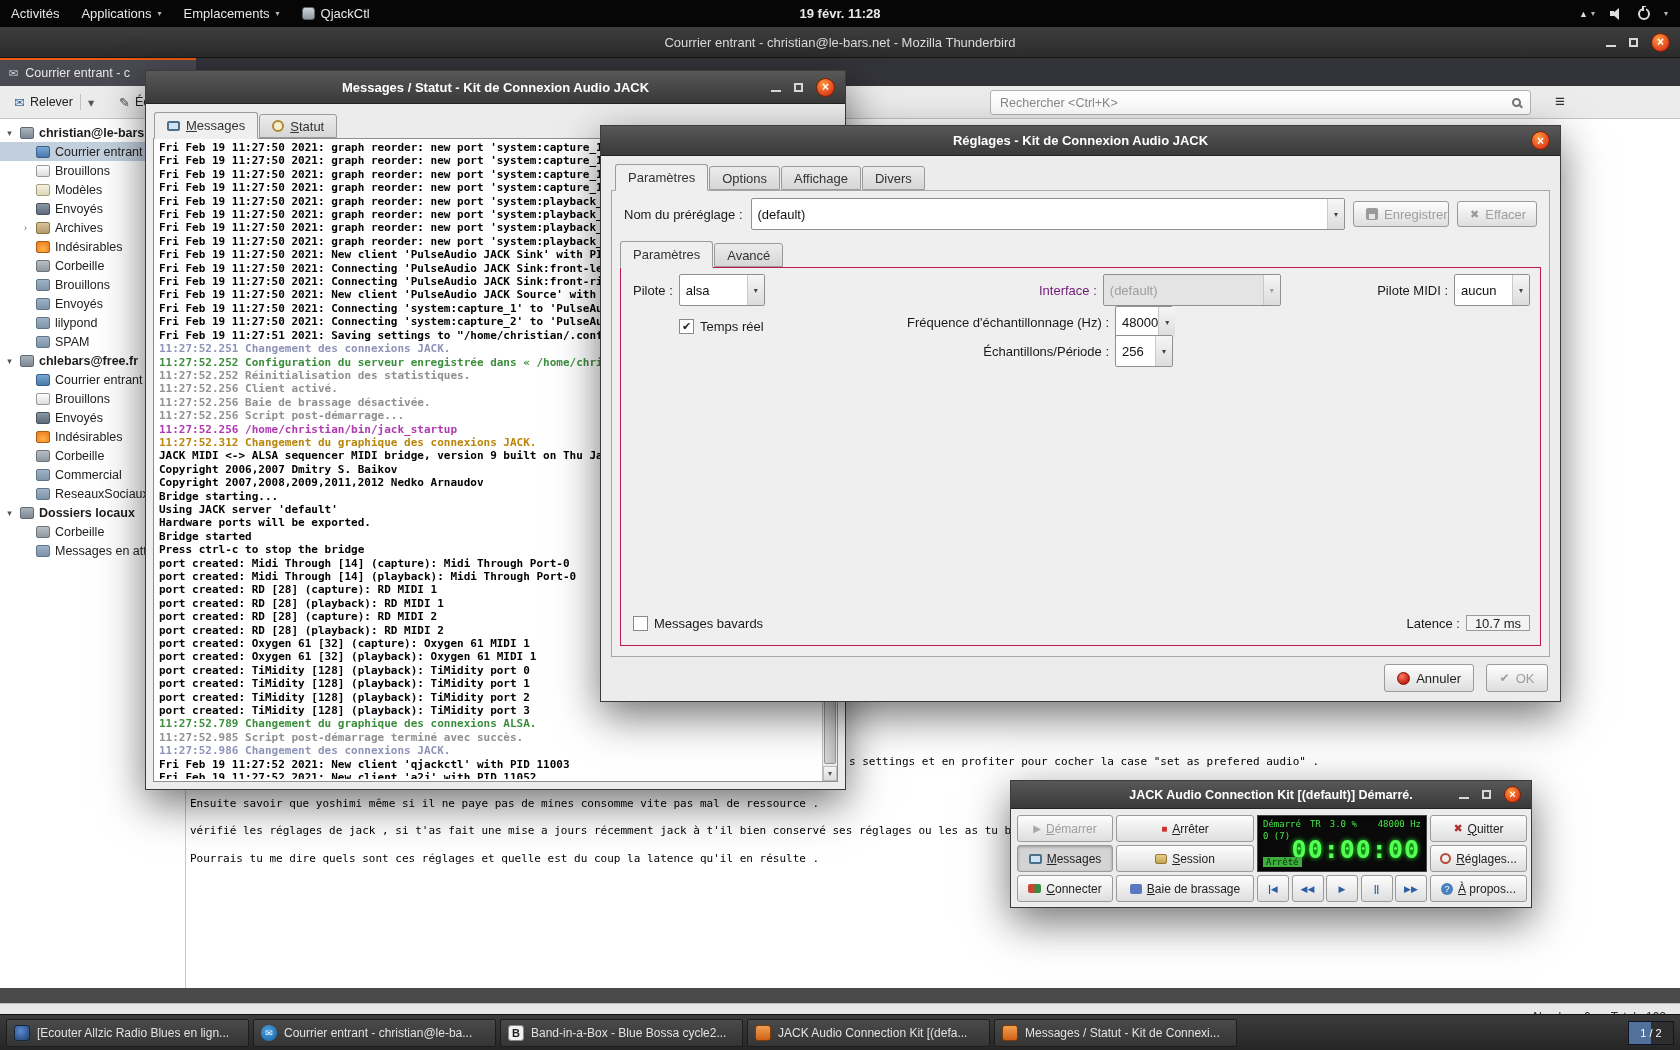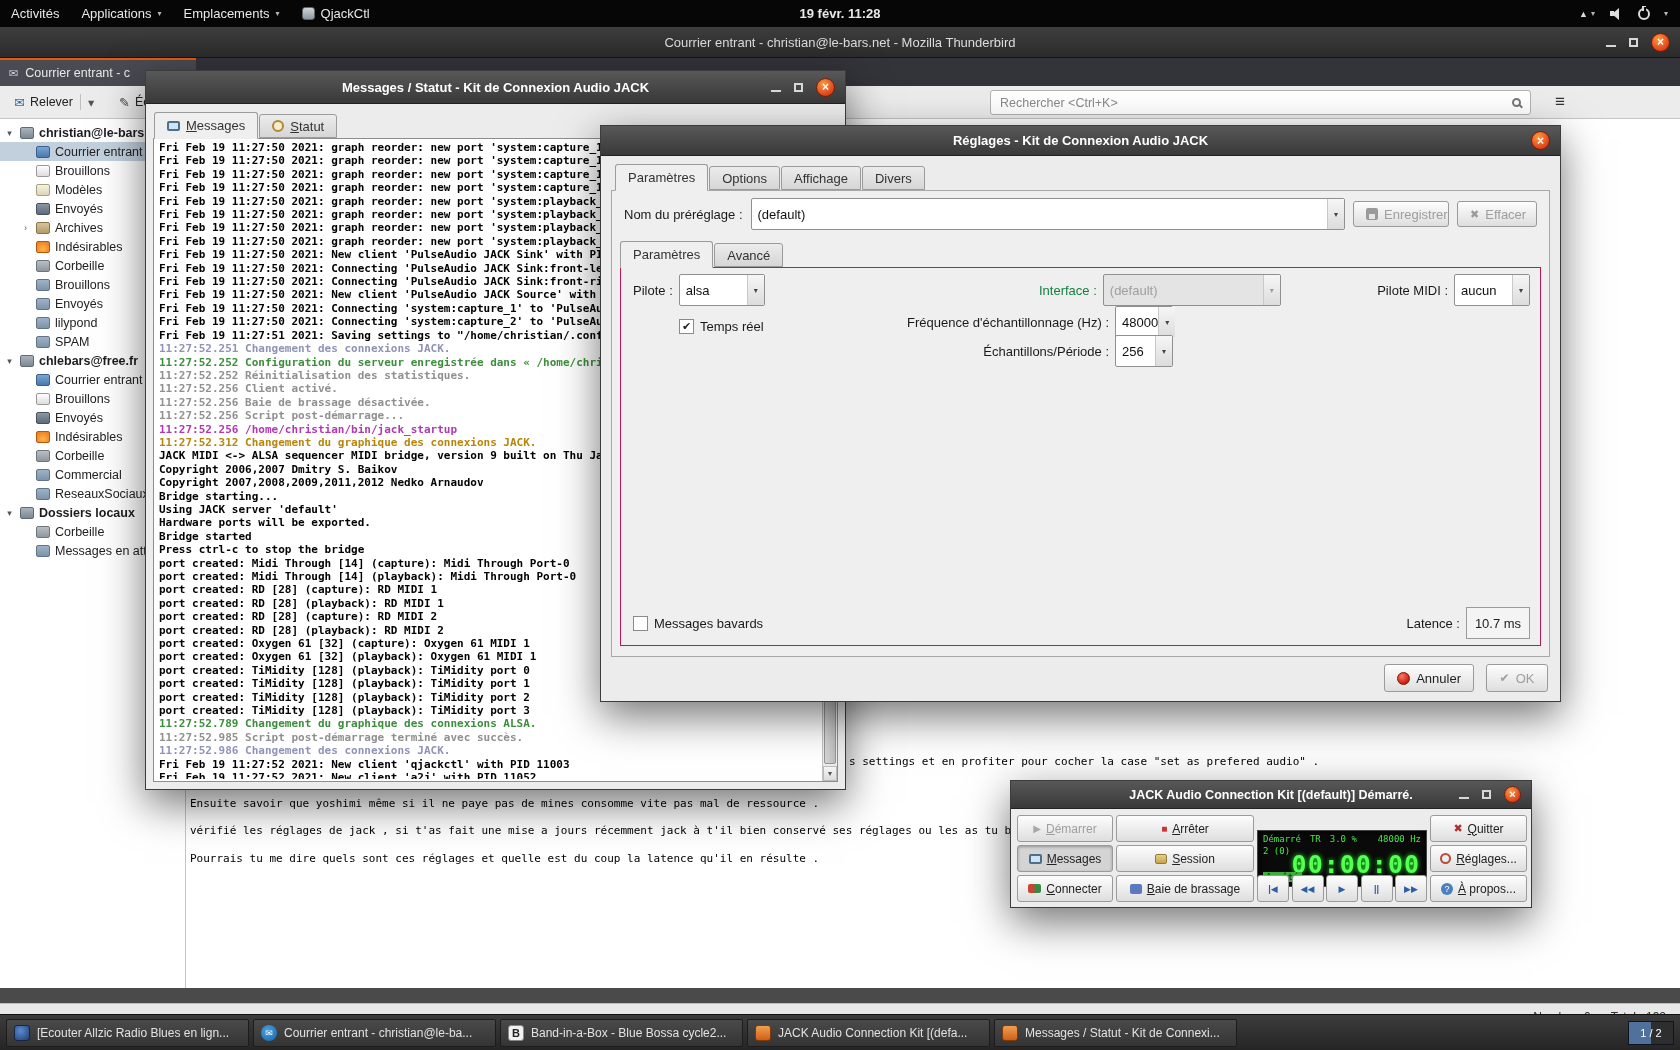--- a/index.html
+++ b/index.html
@@ -66,21 +66,21 @@
 
 .qwin{position:absolute;background:#ececec;border:1px solid #3c3c3c;box-shadow:0 14px 40px rgba(0,0,0,.55);}
 .qtitlebar{height:30px;background:linear-gradient(#585858,#393939);border-bottom:1px solid #222;color:#fff;font-weight:bold;font-size:13px;display:flex;align-items:center;justify-content:center;position:relative;}
 .qtabs{position:absolute;display:flex;align-items:flex-end;gap:1px;}
 .qtab{height:24px;display:flex;align-items:center;gap:6px;padding:0 12px;font-size:13px;color:#333;background:linear-gradient(#ececec,#d6d6d6);border:1px solid #9b9b9b;border-radius:3px 3px 0 0;position:relative;white-space:nowrap;}
 .qtab.active{height:27px;background:#efefef;z-index:2;margin-bottom:-1px;border-bottom:1px solid #efefef;}
 .qframe{position:absolute;border:1px solid #a8a8a8;background:#efefef;}
 .qbtn{background:linear-gradient(#fdfdfd,#dedede);border:1px solid #9a9a9a;border-radius:3px;font-size:13px;padding:0 12px;height:28px;display:inline-flex;align-items:center;gap:6px;color:#222;white-space:nowrap;}
 .qbtn.disabled{color:#9e9e9e;}
 .qlabel{font-size:13px;color:#1a1a1a;white-space:nowrap;}
-.qlabel.dis{color:#15803d;}
+.qlabel.dis{color:#701a75;}
 .combo{background:#fff;border:1px solid #909090;border-radius:2px;height:32px;display:flex;align-items:center;padding-left:6px;font-size:13px;color:#111;position:relative;}
 .combo .arr{margin-left:auto;width:17px;height:100%;border-left:1px solid #c9c9c9;background:linear-gradient(#f6f6f6,#dcdcdc);display:flex;align-items:center;justify-content:center;font-size:8px;color:#444;flex:none;}
 .combo.disabled{background:#e4e4e4;}
 .combo.disabled span{color:#9e9e9e;}
 .w58{width:58px;}.w76{width:76px;}.w86{width:86px;}.w178{width:178px;}
 .cb{width:15px;height:15px;background:#fff;border:1px solid #8a8a8a;display:inline-flex;align-items:center;justify-content:center;flex:none;}
 .cb.checked::after{content:"✔";font-size:11px;color:#222;}
 .spin{width:58px;height:24px;background:#fff;border:1px solid #909090;display:flex;align-items:center;padding-left:6px;font-size:13px;position:relative;}
 .spin .btns{position:absolute;right:0;top:0;bottom:0;width:16px;border-left:1px solid #c9c9c9;display:flex;flex-direction:column;}
 .spin .btns span{flex:1;display:flex;align-items:center;justify-content:center;font-size:7px;color:#444;background:linear-gradient(#f6f6f6,#dcdcdc);}
@@ -118,21 +118,21 @@
 #grp-interface{left:418px;top:10px;}
 #grp-midi{right:10px;top:10px;}
 #grp-realtime{left:58px;top:46px;}
 .rrow{left:8px;}
 .rrow .qlabel{width:480px;text-align:right;}
 #row-samplerate{top:42px;}
 #row-frames{top:71px;}
 #row-periods{top:100px;}
 #grp-verbose{left:12px;bottom:10px;}
 #grp-latency{right:10px;bottom:10px;}
-#latency-box{width:64px;height:32px;background:#f4f4f4;border:1px solid #9a9a9a;display:flex;align-items:center;justify-content:center;font-size:13px;color:#222;}
+#latency-box{width:64px;height:16px;background:#f4f4f4;border:1px solid #9a9a9a;display:flex;align-items:center;justify-content:center;font-size:13px;color:#222;}
 #settings-buttons{position:absolute;right:12px;bottom:9px;display:flex;gap:12px;}
 .icon-cancel{width:13px;height:13px;border-radius:50%;background:radial-gradient(circle at 35% 30%,#ff7766,#c42210 70%);border:1px solid #7e1000;flex:none;}
 .icon-okgray{color:#9e9e9e;font-size:12px;}
 #btn-ok{width:62px;justify-content:center;}
 
 
 #jack-window{left:1010px;top:780px;width:522px;height:128px;z-index:30;}
 #jack-window .qtitlebar{height:28px;font-size:12.5px;}
 #jack-window .wb-close{width:17px;height:17px;font-size:11px;}
 .jbtn{position:absolute;height:27px;background:linear-gradient(#fdfdfd,#dedede);border:1px solid #9a9a9a;border-radius:3px;display:flex;align-items:center;justify-content:center;gap:5px;font-size:12px;color:#222;white-space:nowrap;}
@@ -148,21 +148,21 @@
 #jb-patchbay{left:105px;top:94px;width:138px;}
 #jb-about{left:419px;top:94px;width:97px;}
 .jico-play{color:#a8a8a8;font-size:10px;}
 .jico-stop{color:#cf3030;font-size:10px;}
 .jico-quit{color:#b03030;font-size:11px;}
 .icon-session{width:12px;height:10px;background:linear-gradient(#e8cf8a,#c5a44e);border:1px solid #96793a;border-radius:2px;flex:none;}
 .icon-gear{width:11px;height:11px;border-radius:50%;border:2px solid #b34d3d;flex:none;}
 .icon-connect{width:13px;height:9px;background:linear-gradient(90deg,#cc4433 0 45%,#3a8a46 55% 100%);border-radius:2px;flex:none;}
 .icon-patchbay{width:12px;height:10px;background:#5b79c0;border-radius:2px;flex:none;}
 .icon-about{width:12px;height:12px;border-radius:50%;background:#4a7fc0;color:#fff;font-size:9px;display:flex;align-items:center;justify-content:center;flex:none;}
-#lcd{position:absolute;left:246px;top:34px;width:170px;height:57px;background:#0a0a0a;border:1px solid #444;box-shadow:inset 0 0 8px #000;color:#45e645;font-family:"DejaVu Sans Mono",monospace;margin-top:15px;}
+#lcd{position:absolute;left:246px;top:34px;width:170px;height:57px;background:#0a0a0a;border:1px solid #444;box-shadow:inset 0 0 8px #000;color:#45e645;font-family:"DejaVu Sans Mono",monospace;}
 #lcd .r1{position:absolute;left:5px;top:3px;font-size:9px;display:flex;gap:9px;}
 #lcd .rate{position:absolute;right:5px;top:3px;font-size:9px;}
 #lcd .xruns{position:absolute;left:5px;top:15px;font-size:9px;}
 #lcd .time{position:absolute;right:6px;top:19px;font-size:25px;font-weight:bold;letter-spacing:1px;color:#55ff55;text-shadow:0 0 5px #2f2;}
 #lcd .tstate{position:absolute;left:5px;bottom:4px;font-size:9px;background:#3fae3f;color:#06350a;padding:0 3px;}
 #transport{position:absolute;left:246px;top:94px;width:170px;height:27px;display:flex;justify-content:space-between;}
 .jtbtn{width:32px;height:27px;background:linear-gradient(#fdfdfd,#dedede);border:1px solid #9a9a9a;border-radius:3px;display:flex;align-items:center;justify-content:center;font-size:9px;font-weight:bold;color:#2b5fa5;}
 
 
 #taskbar{position:absolute;left:0;bottom:0;width:100%;height:36px;background:linear-gradient(#3c3c3c,#252525);border-top:1px solid #111;display:flex;align-items:center;padding:0 6px;gap:4px;z-index:40;}
@@ -552,21 +552,21 @@
       <span class="icon-about">?</span>
       <span><u>À</u> propos...</span>
     </div>
     <div id="lcd">
       <div class="r1">
         <span>Démarré</span>
         <span>TR</span>
         <span>3.0 %</span>
       </div>
       <span class="rate">48000 Hz</span>
-      <span class="xruns">2 (0)</span>
+      <span class="xruns">0 (7)</span>
       <span class="time">00:00:00</span>
       <span class="tstate">Arrêté</span>
     </div>
     <div id="transport">
       <div class="jtbtn">|◀</div>
       <div class="jtbtn">◀◀</div>
       <div class="jtbtn">▶</div>
       <div class="jtbtn">||</div>
       <div class="jtbtn">▶▶</div>
     </div>

